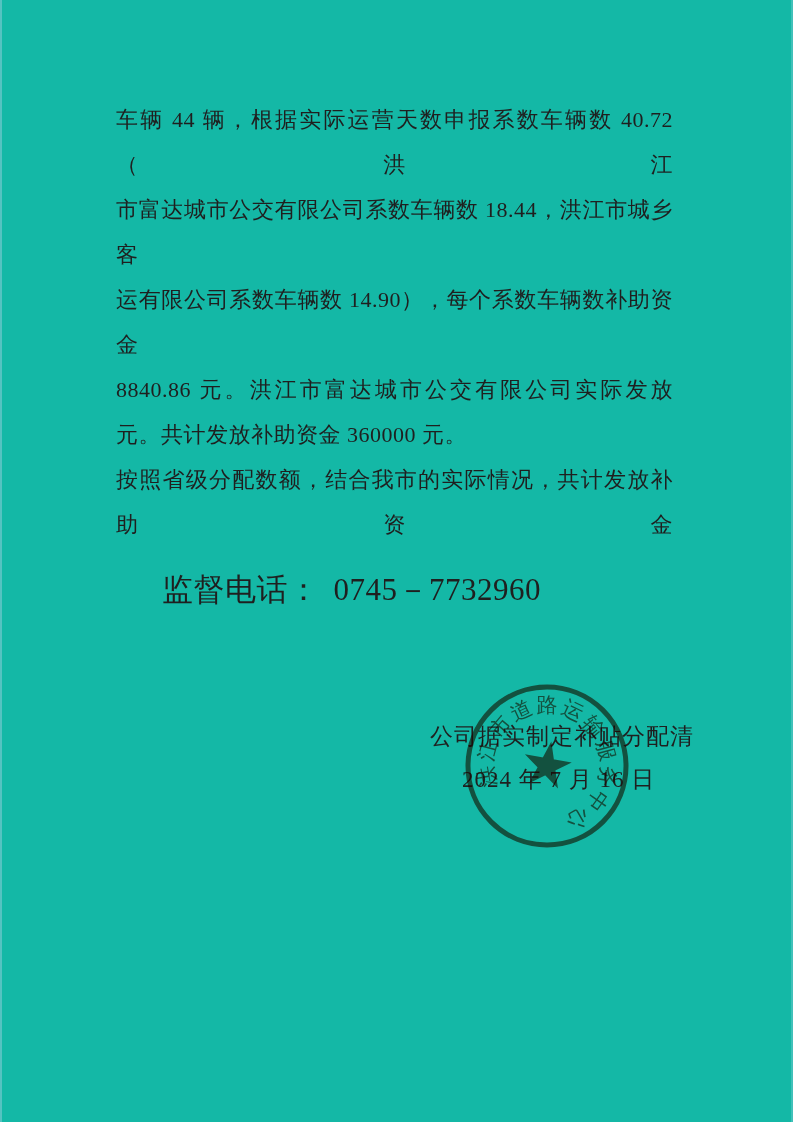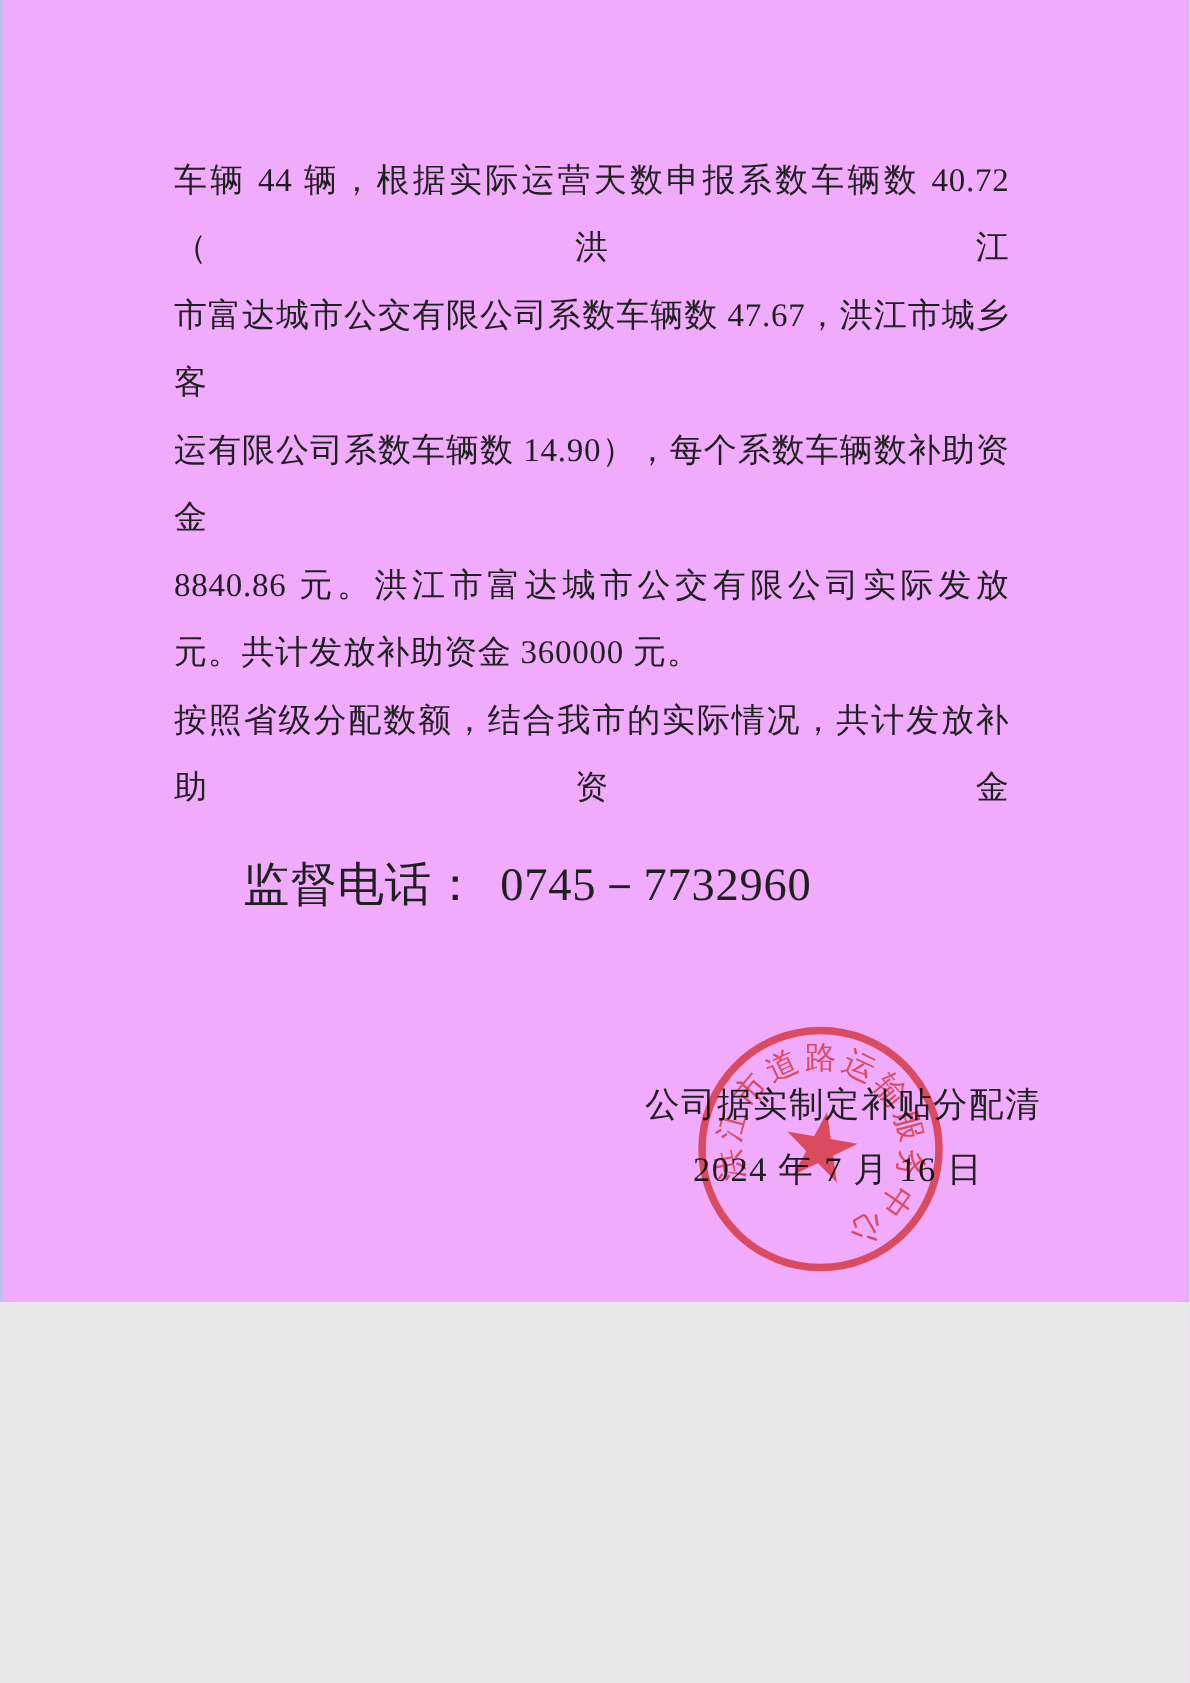--- a/index.html
+++ b/index.html
@@ -1,20 +1,20 @@
 <!DOCTYPE html>
 <html><head>
 <meta charset="utf-8">
 <style>
   html,body { margin:0; padding:0; background:#e8e8e8; }
   .page {
     position:relative;
-    width:793px; height:868px;
+    width:793px; height:1122px;
     margin:0 auto;
-    background:#f0abfc;
+    background:#14b8a6;
     font-family:"Liberation Serif","DejaVu Serif",serif;
     color:#1f1f1f;
     overflow:hidden;
   }
   .scan-edge { position:absolute; top:0; bottom:0; width:2px; background:rgba(150,205,220,.5); }
   .scan-edge.left { left:0; }
   .scan-edge.right { right:0; background:rgba(150,205,220,.35); }
 
   .body-text {
     position:absolute;
@@ -52,21 +52,21 @@
 </style>
 </head>
 <body>
 
 <div class="page">
   <div class="scan-edge left"></div>
   <div class="scan-edge right"></div>
 
   <div class="body-text" id="bodyText">
       <div class="line fill">车辆 44 辆，根据实际运营天数申报系数车辆数 40.72（洪江</div>
-      <div class="line fill">市富达城市公交有限公司系数车辆数 47.67，洪江市城乡客</div>
+      <div class="line fill">市富达城市公交有限公司系数车辆数 18.44，洪江市城乡客</div>
       <div class="line fill">运有限公司系数车辆数 14.90），每个系数车辆数补助资金</div>
       <div class="line fill">8840.86 元。洪江市富达城市公交有限公司实际发放</div>
       <div class="line">元。共计发放补助资金 360000 元。</div>
       <div class="line fill">按照省级分配数额，结合我市的实际情况，共计发放补助资金</div>
     </div>
 
   <div class="phone-line">
     <span>监督电话：</span><span class="phone-number">0745－7732960</span>
   </div>
 

